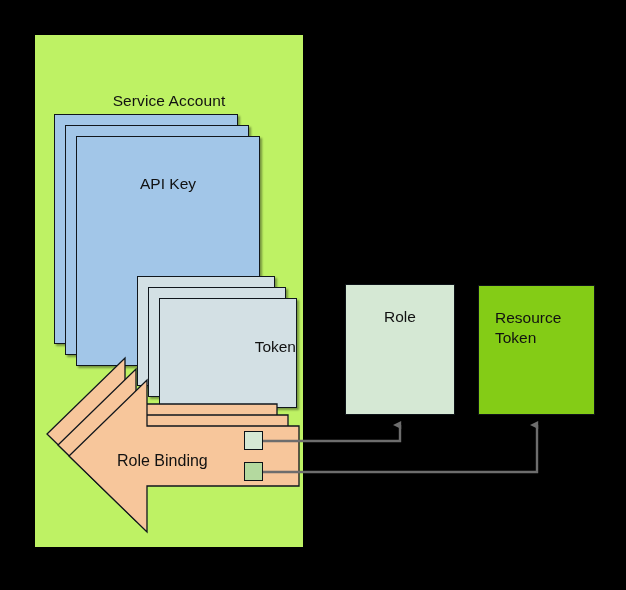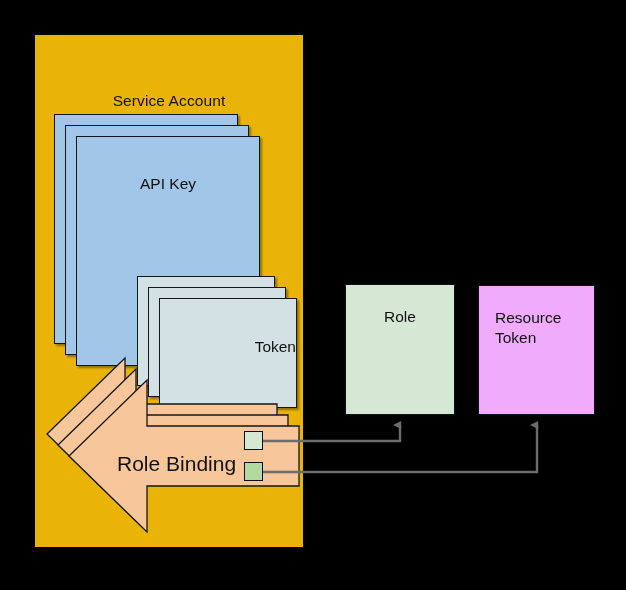--- a/index.html
+++ b/index.html
@@ -17,21 +17,21 @@
     font-family: "Liberation Sans", sans-serif;
   }
 
   
   #service-account {
     position: absolute;
     left: 35px;
     top: 35px;
     width: 268px;
     height: 512px;
-    background: #eab308;
+    background: #bef264;
   }
   #service-account-label {
     position: absolute;
     left: 0;
     top: 57px;
     width: 268px;
     text-align: center;
     font-size: 15.5px;
     color: #111111;
     letter-spacing: 0.1px;
@@ -86,21 +86,21 @@
     height: 152px;
   }
   #arrow-layer-3 { left: 0px;  top: 0px; }
   #arrow-layer-2 { left: 11px; top: 11px; }
   #arrow-layer-1 { left: 22px; top: 22px; }
   .arrow-layer svg { display: block; overflow: visible; }
   #role-binding-label {
     position: absolute;
     left: 70px;
     top: 94px;
-    font-size: 21px;
+    font-size: 16px;
     color: #111111;
   }
 
   
   .ref-square {
     position: absolute;
     box-sizing: border-box;
     width: 19px;
     height: 19px;
     border: 1.4px solid #0c1116;
@@ -129,21 +129,21 @@
     width: 100%;
     text-align: center;
     font-size: 15.5px;
     color: #111111;
   }
   #resource-group-box {
     left: 478px;
     top: 285px;
     width: 117px;
     height: 130px;
-    background: #f0abfc;
+    background: #84cc16;
   }
   #resource-group-box-label {
     position: absolute;
     left: 16px;
     top: 22px;
     width: 94px;
     text-align: left;
     font-size: 15.5px;
     line-height: 1.32;
     color: #111111;

